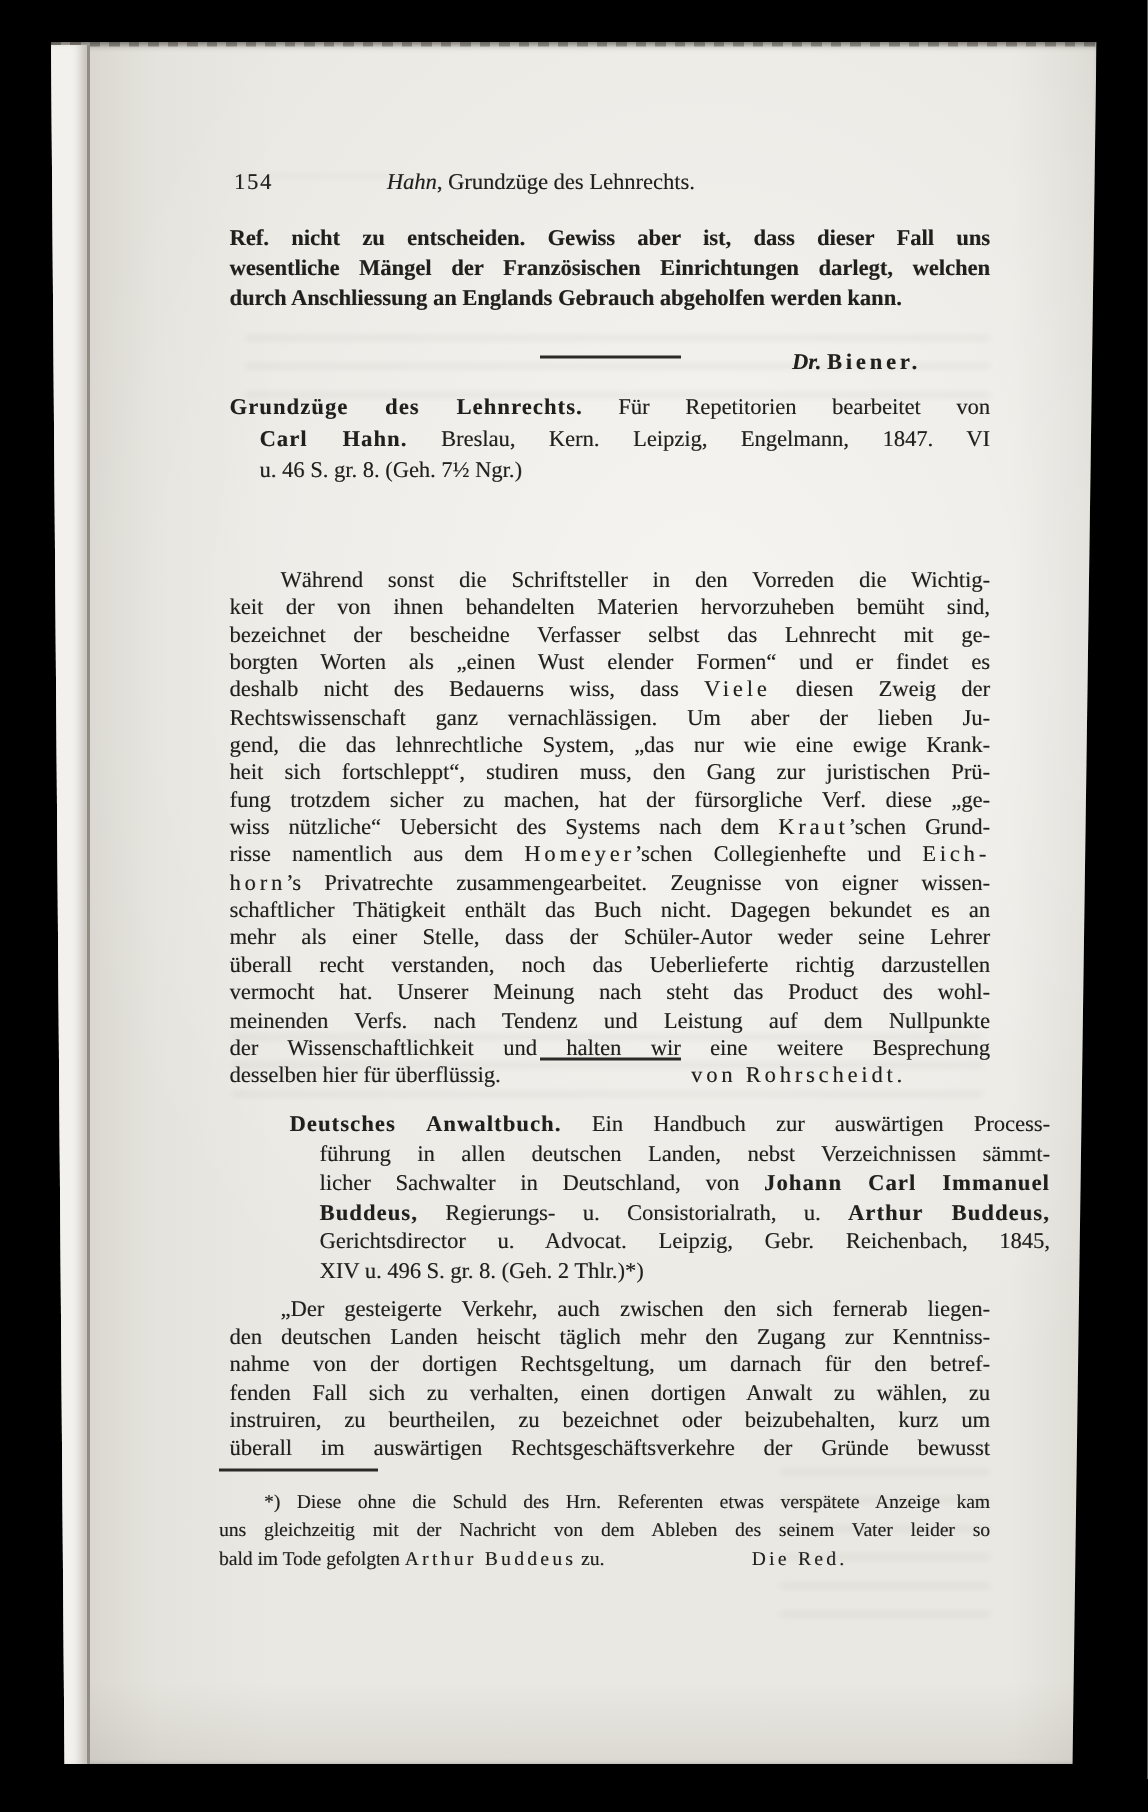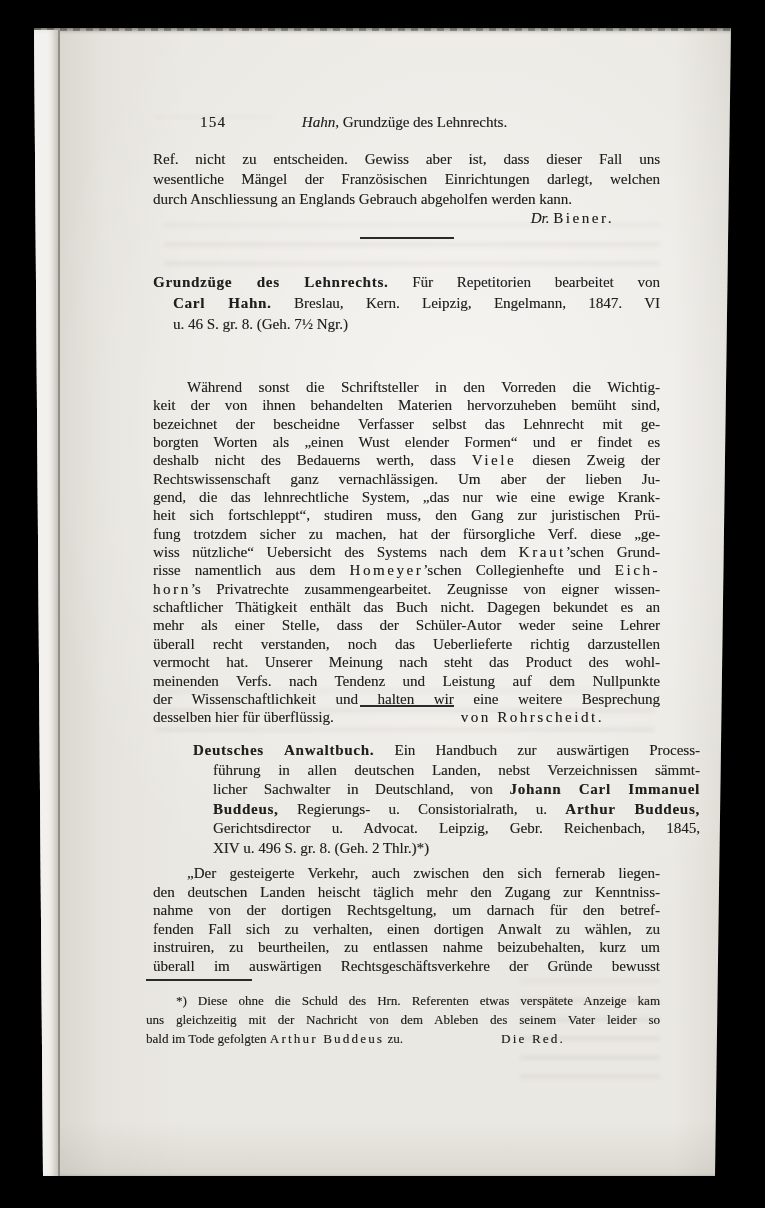--- a/index.html
+++ b/index.html
@@ -35,27 +35,27 @@
     text-shadow:0.3px 0.3px 0.3px rgba(28,27,25,0.4);
   }
   .line{text-align:justify;text-align-last:justify;}
   .line.nj{text-align-last:left;}
   .line.split{display:flex;justify-content:space-between;text-align:left;text-align-last:auto;}
   .b{font-weight:700;letter-spacing:0.05em;}
   .i{font-style:italic;}
   .sp{letter-spacing:0.17em;}
   .rule{height:2px;background:#2b2a28;}
   .rule.c{width:94px;margin:0 auto;}
-  #pgheader{top:86px;height:22px;margin-left:44px;}
+  #pgheader{top:86px;height:22px;}
   #pgheader .pagenum{position:absolute;left:3px;top:0;letter-spacing:0.08em;}
   #pgheader .ptitle{text-align:center;padding-right:92px;}
-  #intro{top:122px;line-height:19.8px;}
-  #intro .rt{padding-right:46px;}
+  #intro{top:122px;line-height:19.8px;font-weight:bold;}
+  #intro .rt{padding-right:46px;margin-top:24px;}
   #rule1{top:209px;}
-  #entry1{top:244px;line-height:21px;}
+  #entry1{top:234px;line-height:21px;}
   #entry1 .line:nth-child(n+2){padding-left:20px;}
   #review{top:310px;line-height:18.35px;}
   #review .line:first-child{text-indent:34px;margin-top:40px;}
   #review .rt{padding-right:56px;}
   #rule2{top:677px;}
   #entry2{top:713px;line-height:19.5px;margin-left:40px;}
   #entry2 .line:nth-child(n+2){padding-left:20px;}
   #excerpt{top:836px;line-height:18.6px;}
   #excerpt .line:first-child{text-indent:34px;}
   #fnrule{top:951px;left:112px;width:514px;}
@@ -108,21 +108,21 @@
         <div class="line"><span class="lt"><span class="b">Grundzüge des Lehnrechts.</span><span>  Für Repetitorien bearbeitet von</span></span></div>
         <div class="line"><span class="lt"><span class="b">Carl Hahn.</span><span>  Breslau, Kern.  Leipzig, Engelmann, 1847.  VI</span></span></div>
         <div class="line nj"><span class="lt"><span>u. 46 S. gr. 8.  (Geh. 7½ Ngr.)</span></span></div>
       </div>
 
     <div class="blk" id="review">
         <div class="line"><span class="lt"><span>Während sonst die Schriftsteller in den Vorreden die Wichtig-</span></span></div>
         <div class="line"><span class="lt"><span>keit der von ihnen behandelten Materien hervorzuheben bemüht sind,</span></span></div>
         <div class="line"><span class="lt"><span>bezeichnet der bescheidne Verfasser selbst das Lehnrecht mit ge-</span></span></div>
         <div class="line"><span class="lt"><span>borgten Worten als „einen Wust elender Formen“ und er findet es</span></span></div>
-        <div class="line"><span class="lt"><span>deshalb nicht des Bedauerns werth, dass </span><span class="sp">Viele</span><span> diesen Zweig der</span></span></div>
+        <div class="line"><span class="lt"><span>deshalb nicht des Bedauerns wiss, dass </span><span class="sp">Viele</span><span> diesen Zweig der</span></span></div>
         <div class="line"><span class="lt"><span>Rechtswissenschaft ganz vernachlässigen.  Um aber der lieben Ju-</span></span></div>
         <div class="line"><span class="lt"><span>gend, die das lehnrechtliche System, „das nur wie eine ewige Krank-</span></span></div>
         <div class="line"><span class="lt"><span>heit sich fortschleppt“, studiren muss, den Gang zur juristischen Prü-</span></span></div>
         <div class="line"><span class="lt"><span>fung trotzdem sicher zu machen, hat der fürsorgliche Verf. diese „ge-</span></span></div>
         <div class="line"><span class="lt"><span>wiss nützliche“ Uebersicht des Systems nach dem </span><span class="sp">Kraut</span><span>’schen Grund-</span></span></div>
         <div class="line"><span class="lt"><span>risse namentlich aus dem </span><span class="sp">Homeyer</span><span>’schen Collegienhefte und </span><span class="sp">Eich-</span></span></div>
         <div class="line"><span class="lt"><span class="sp">horn</span><span>’s Privatrechte zusammengearbeitet.  Zeugnisse von eigner wissen-</span></span></div>
         <div class="line"><span class="lt"><span>schaftlicher Thätigkeit enthält das Buch nicht.  Dagegen bekundet es an</span></span></div>
         <div class="line"><span class="lt"><span>mehr als einer Stelle, dass der Schüler-Autor weder seine Lehrer</span></span></div>
         <div class="line"><span class="lt"><span>überall recht verstanden, noch das Ueberlieferte richtig darzustellen</span></span></div>
@@ -146,21 +146,21 @@
         <div class="line"><span class="lt"><span class="b">Buddeus,</span><span> Regierungs- u. Consistorialrath, u. </span><span class="b">Arthur Buddeus,</span></span></div>
         <div class="line"><span class="lt"><span>Gerichtsdirector u. Advocat.  Leipzig, Gebr. Reichenbach, 1845,</span></span></div>
         <div class="line nj"><span class="lt"><span>XIV u. 496 S. gr. 8.  (Geh. 2 Thlr.)*)</span></span></div>
       </div>
 
     <div class="blk" id="excerpt">
         <div class="line"><span class="lt"><span>„Der gesteigerte Verkehr, auch zwischen den sich fernerab liegen-</span></span></div>
         <div class="line"><span class="lt"><span>den deutschen Landen heischt täglich mehr den Zugang zur Kenntniss-</span></span></div>
         <div class="line"><span class="lt"><span>nahme von der dortigen Rechtsgeltung, um darnach für den betref-</span></span></div>
         <div class="line"><span class="lt"><span>fenden Fall sich zu verhalten, einen dortigen Anwalt zu wählen, zu</span></span></div>
-        <div class="line"><span class="lt"><span>instruiren, zu beurtheilen, zu entlassen nahme beizubehalten, kurz um</span></span></div>
+        <div class="line"><span class="lt"><span>instruiren, zu beurtheilen, zu bezeichnet oder beizubehalten, kurz um</span></span></div>
         <div class="line"><span class="lt"><span>überall im auswärtigen Rechtsgeschäftsverkehre der Gründe bewusst</span></span></div>
       </div>
 
     <div class="blk" id="fnrule">
         <div class="rule"></div>
       </div>
 
     <div class="blk" id="footnote">
         <div class="line"><span class="lt"><span>*) Diese ohne die Schuld des Hrn. Referenten etwas verspätete Anzeige kam</span></span></div>
         <div class="line"><span class="lt"><span>uns gleichzeitig mit der Nachricht von dem Ableben des seinem Vater leider so</span></span></div>

